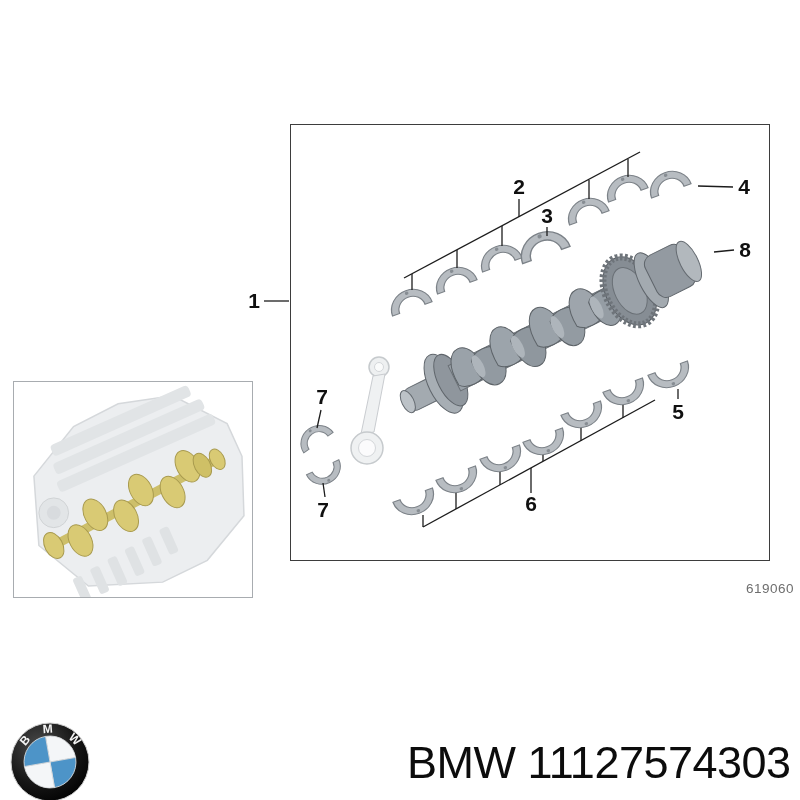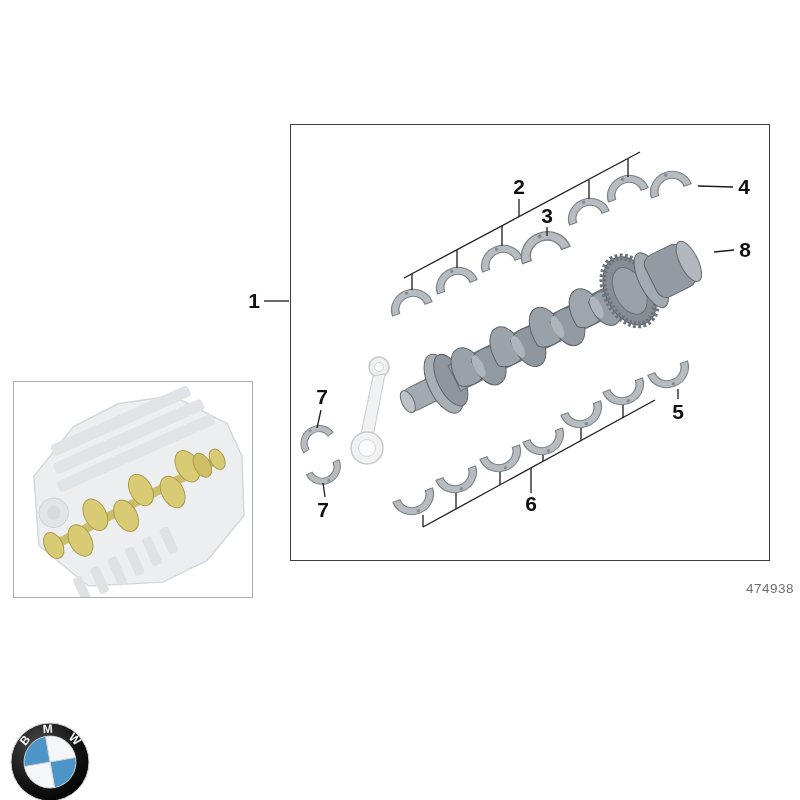--- a/index.html
+++ b/index.html
@@ -185,21 +185,21 @@
     <text class="num" x="519" y="194">2</text>
     <text class="num" x="547" y="223">3</text>
     <text class="num" x="744" y="194">4</text>
     <text class="num" x="678" y="419">5</text>
     <text class="num" x="531" y="511">6</text>
     <text class="num" x="322" y="404">7</text>
     <text class="num" x="323" y="517">7</text>
     <text class="num" x="745" y="257">8</text>
   </svg>
 
-  <div class="doc-num">474938</div>
+  <div class="doc-num">619060</div>
 
   <div class="logo-wrap">
     <svg viewBox="0 0 88 82">
       <defs>
         <radialGradient id="ringShine" cx="35%" cy="30%" r="80%">
           <stop offset="0%" stop-color="#4a4a4a"></stop>
           <stop offset="60%" stop-color="#161616"></stop>
           <stop offset="100%" stop-color="#000000"></stop>
         </radialGradient>
       </defs>
@@ -209,14 +209,15 @@
         <path d="M44,41 L70,41 A26,26 0 0 1 44,67 Z" fill="#4d94c8"></path>
         <path d="M44,41 L44,67 A26,26 0 0 1 18,41 Z" fill="#f4f6f8"></path>
         <path d="M44,41 L18,41 A26,26 0 0 1 44,15 Z" fill="#4d94c8"></path>
       </g>
       <text class="logo-letter" x="22" y="22" transform="rotate(-50 22 22)">B</text>
       <text class="logo-letter" x="42" y="12" transform="rotate(-4 42 12)">M</text>
       <text class="logo-letter" x="66" y="21" transform="rotate(45 66 21)">W</text>
     </svg>
   </div>
 
+  <div class="part-text">BMW 11127574303</div>
 
 </div>
 
 </body></html>

